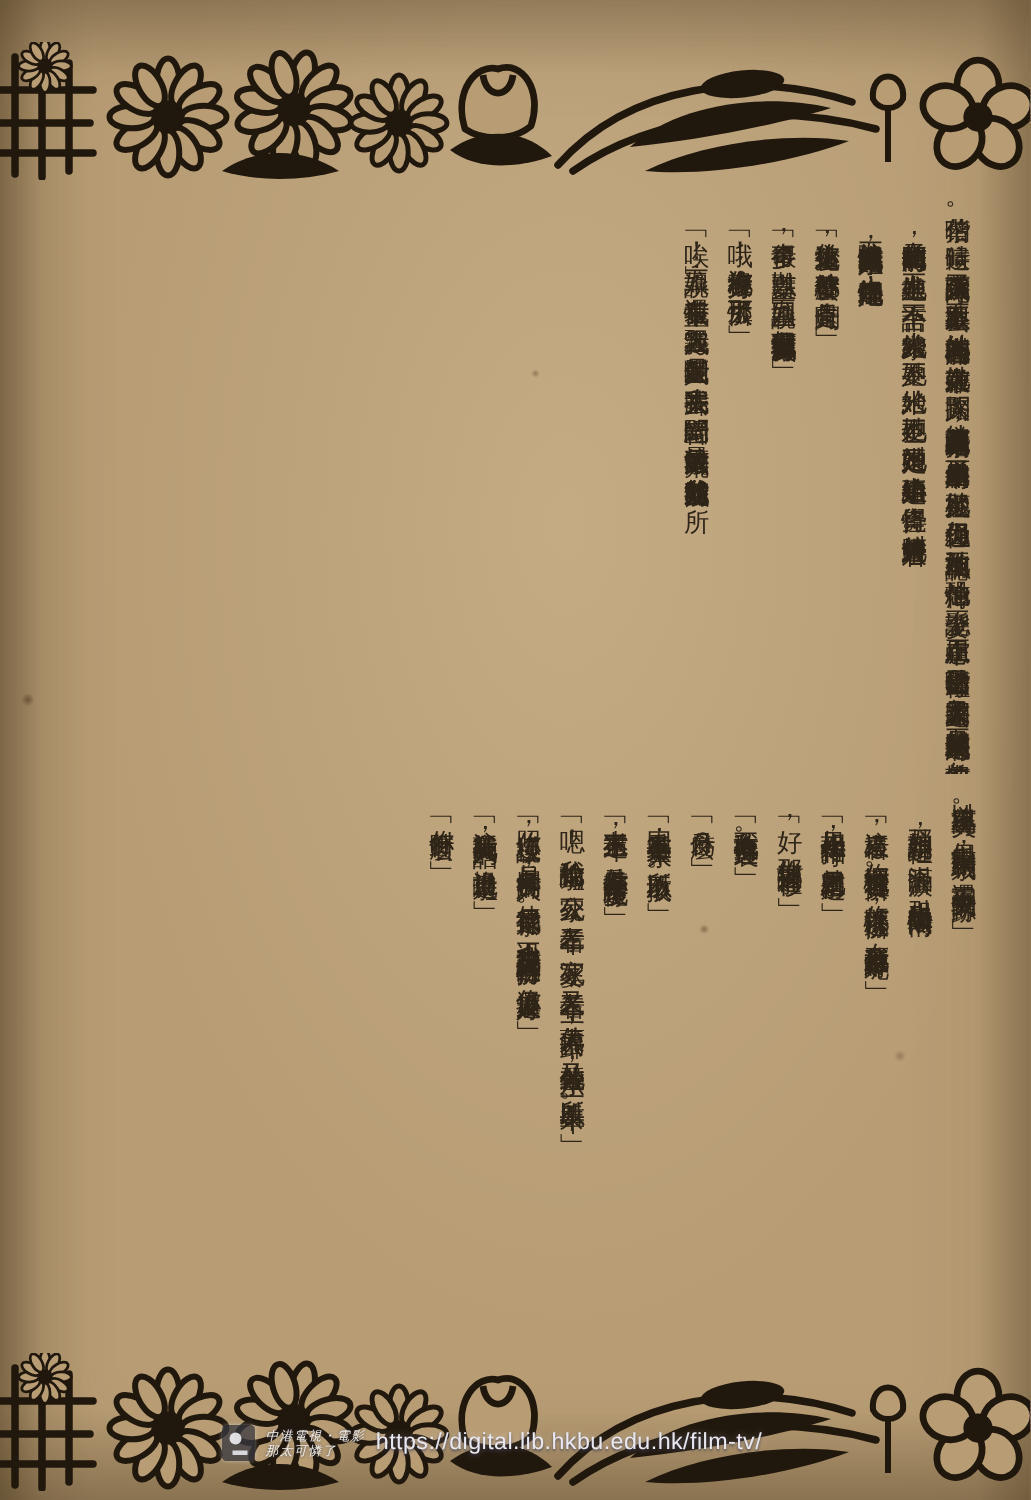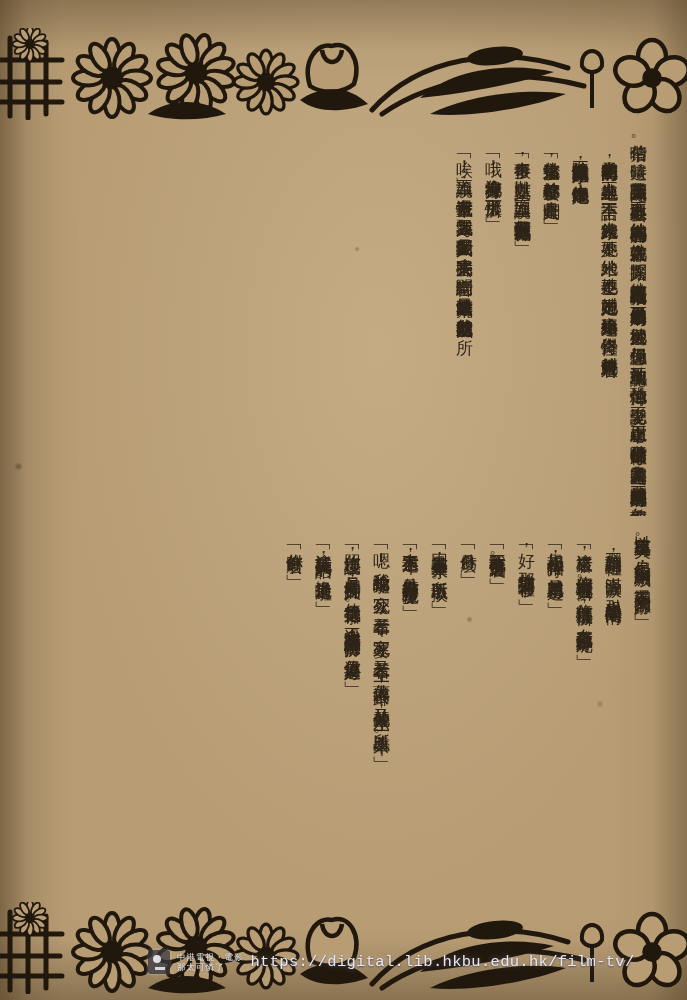--- a/index.html
+++ b/index.html
@@ -63,23 +63,24 @@
   .wm-logo::after{
     content:"";position:absolute;left:7px;bottom:4px;width:10px;height:3px;
     background:rgba(240,240,244,.85);
   }
   .wm-lines{display:flex;flex-direction:column;line-height:1.2;}
   .wm-lines span{
     font-family:"Liberation Sans", sans-serif;
     font-size:8.5px;color:#efedea;letter-spacing:1px;
     text-shadow:0 0 2px rgba(60,60,70,.9);
     white-space:nowrap;
+    font-style:italic;
   }
   .wm-url{
-    font-family:Liberation Mono, monospace;
+    font-family:Liberation Sans, sans-serif;
     font-size:15.5px;color:#e9e8f0;letter-spacing:.3px;
     text-shadow:0 1px 2px rgba(45,45,70,.75), 0 0 6px rgba(255,255,255,.35);
     white-space:nowrap;
   }
 </style>
 </head>
 <body>
 
 <svg width="0" height="0" style="position:absolute" aria-hidden="true">
   <defs>

